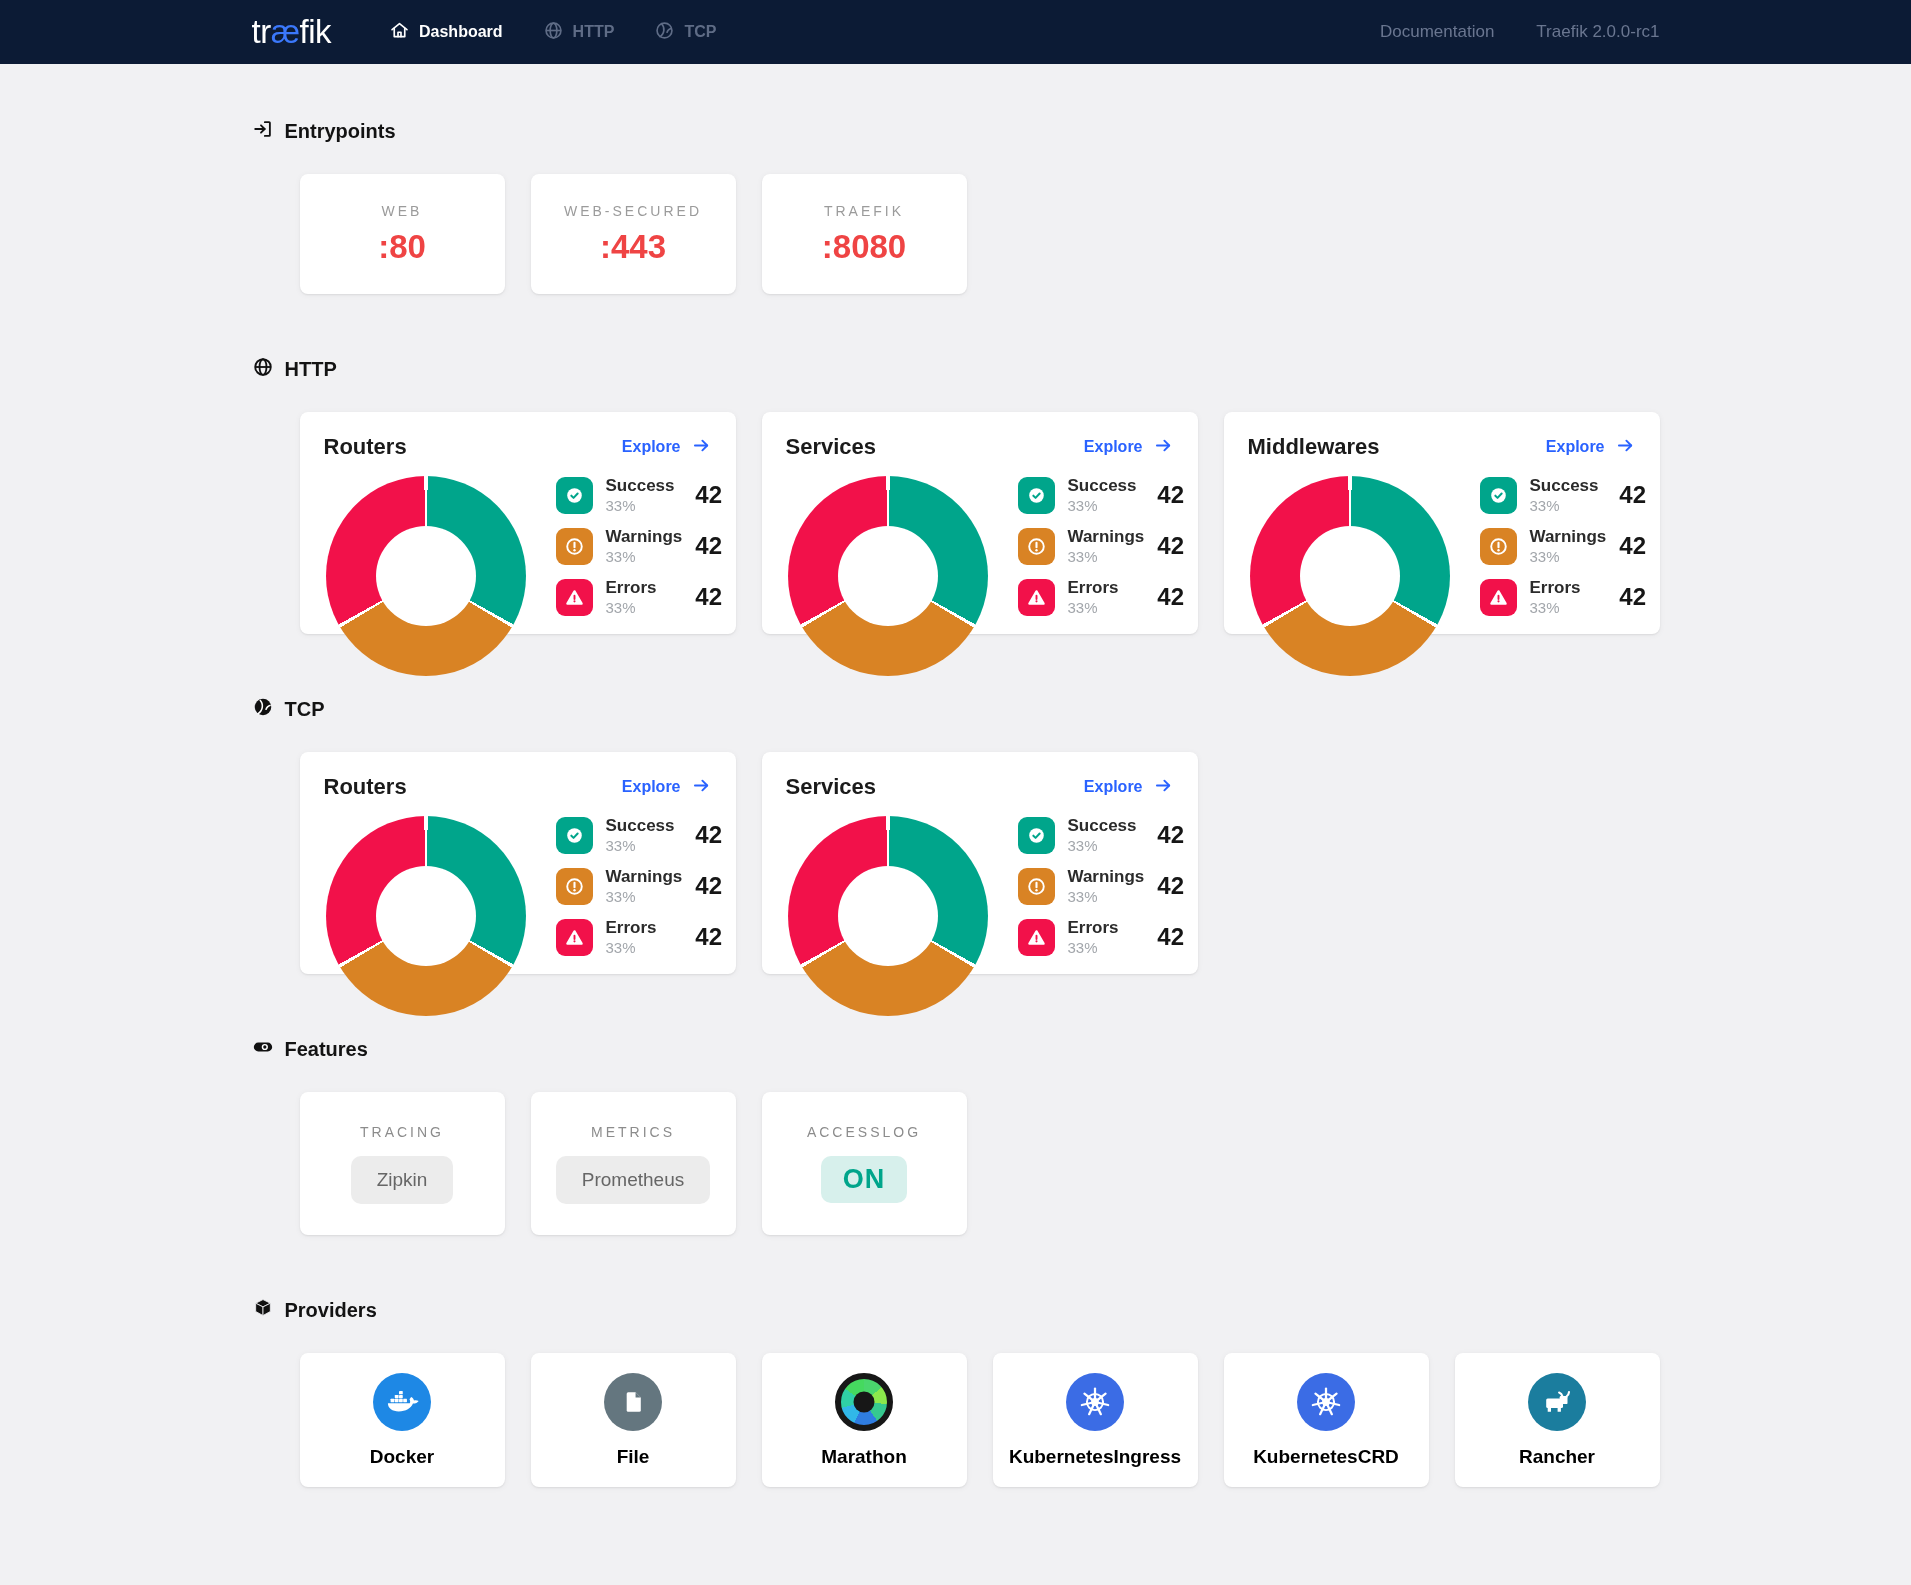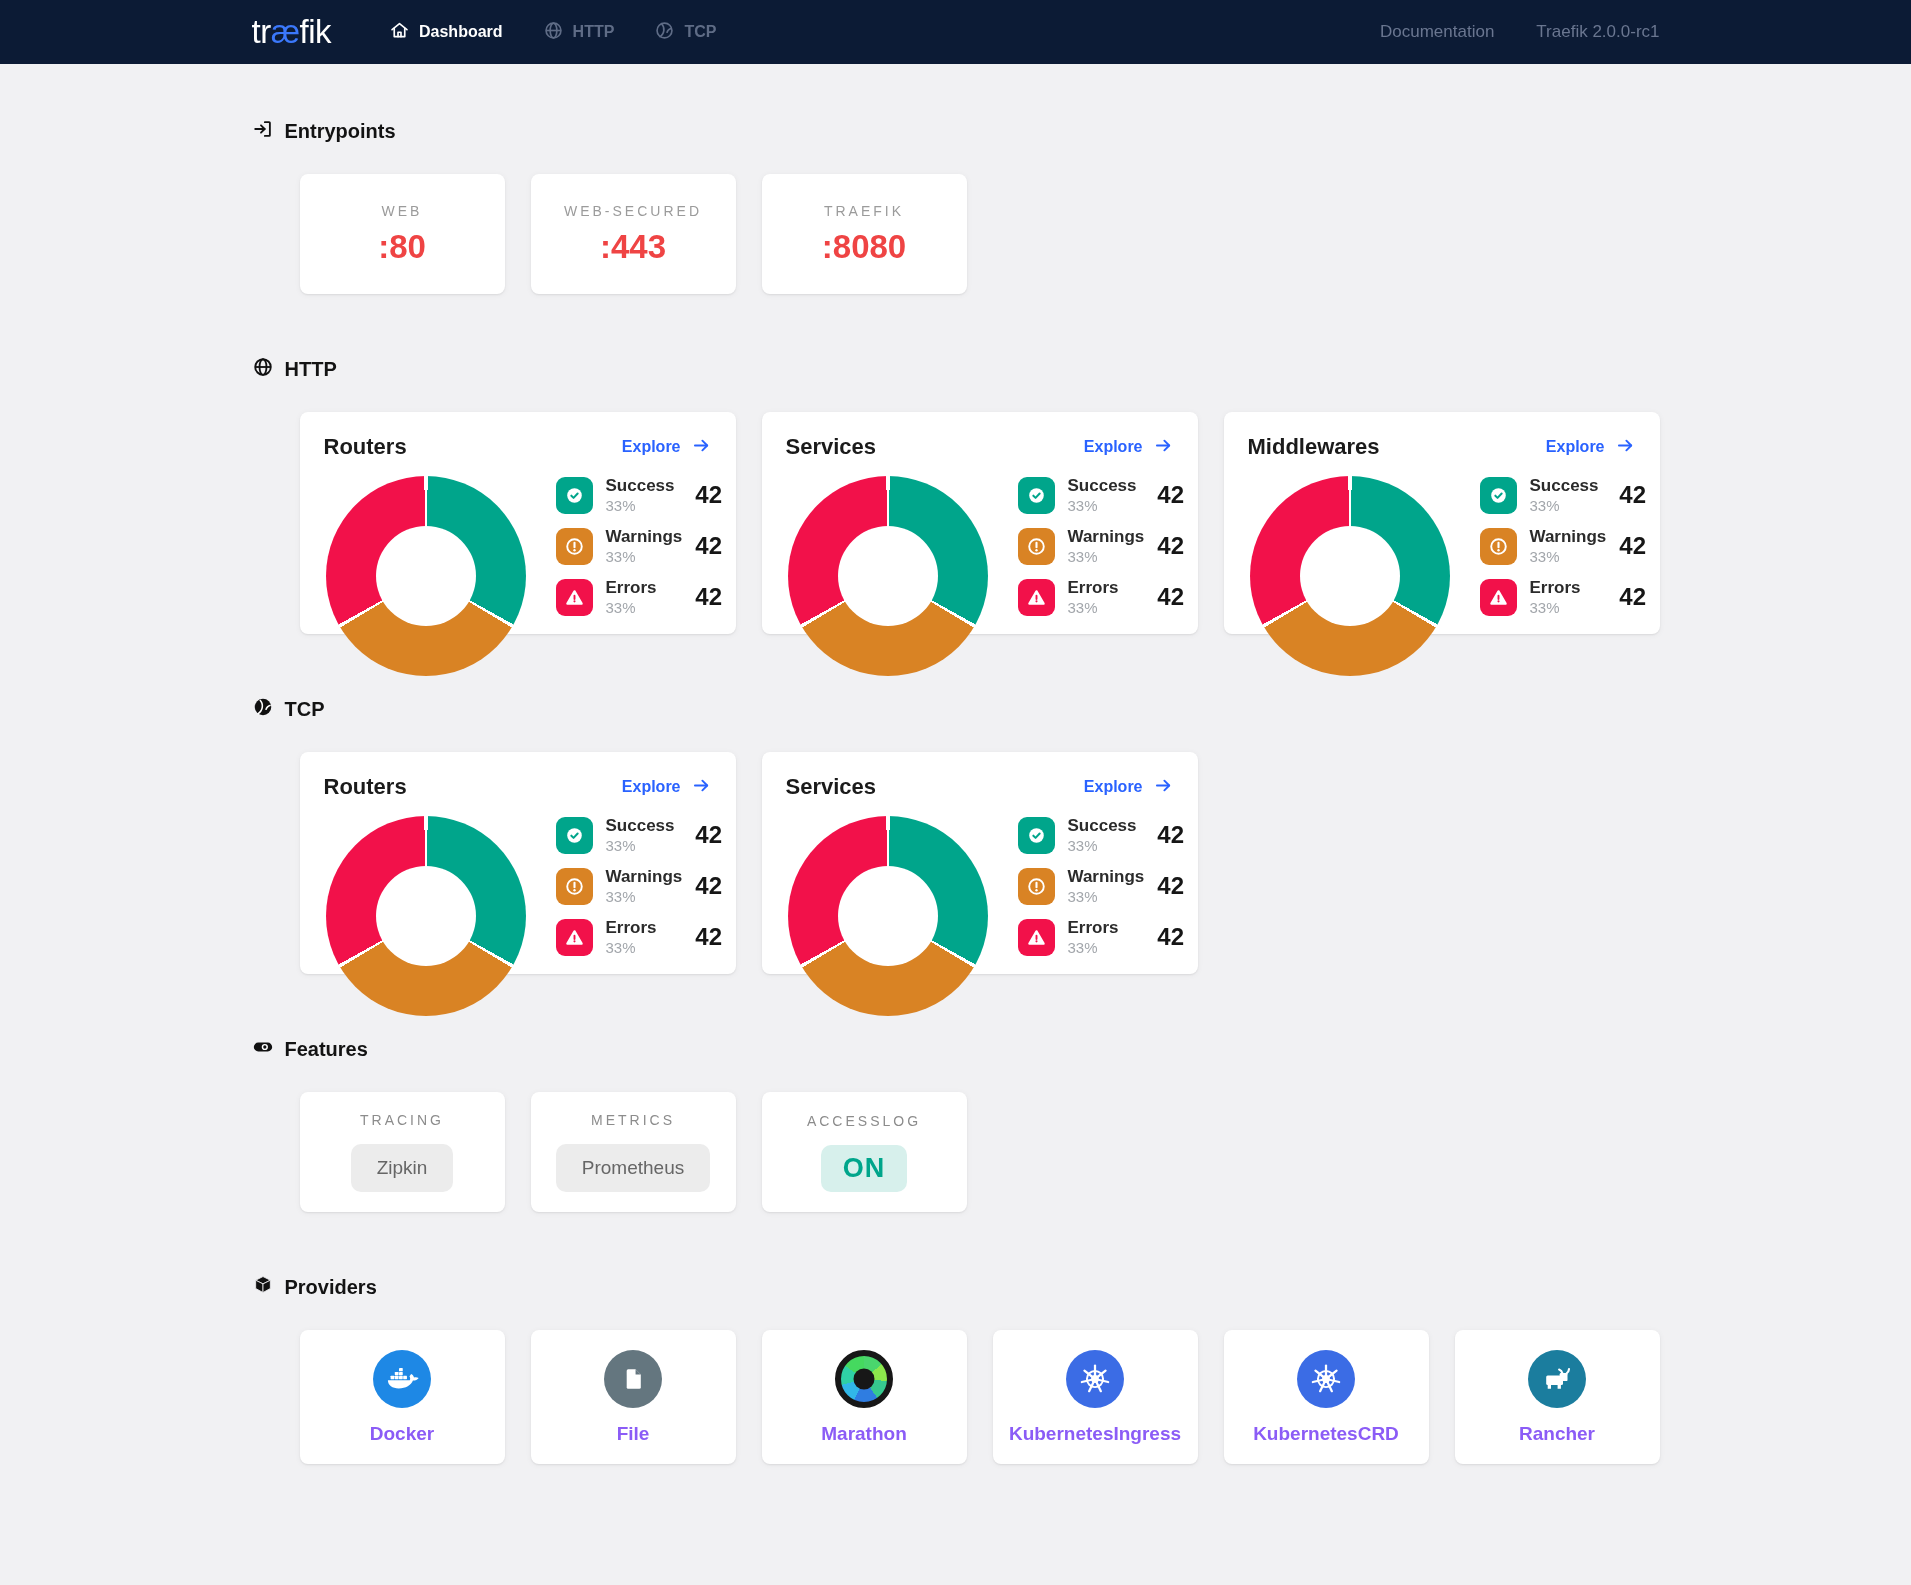--- a/index.html
+++ b/index.html
@@ -72,21 +72,21 @@
   .licon svg { width: 23px; height: 23px; }
   .licon.success { background: var(--success, #00a58b); }
   .licon.warning { background: var(--warning, #d98324); }
   .licon.error   { background: var(--error, #f2114a); }
   .ltext { flex: 1; display: flex; flex-direction: column; }
   .lname { font-size: 17px; font-weight: 700; color: #2b2b2b; }
   .lpct  { font-size: 15px; color: #a2a6ab; margin-top: 1px; }
   .lval  { font-size: 24px; font-weight: 700; color: #161616; }
 
   
-  .feature-card { height: 120px; display: flex; flex-direction: column; align-items: center; justify-content: center; gap: 16px; }
+  .feature-card { height: 143px; display: flex; flex-direction: column; align-items: center; justify-content: center; gap: 16px; }
   .feature-label { font-size: 14px; letter-spacing: 3px; color: #8c8c8c; }
   .pill { background: var(--pill-bg, #ececec); color: #666; font-size: 19px;
     border-radius: 10px; padding: 13px 26px; }
   .pill.on { background: var(--on-pill-bg, #d7f0ec); color: var(--success, #00a58b);
     font-size: 27px; font-weight: 700; padding: 8px 22px; letter-spacing: 1px; }
 
   
   .provider-card { height: 134px; display: flex; flex-direction: column; align-items: center; justify-content: center; gap: 15px; }
   .picon { width: 58px; height: 58px; border-radius: 50%; display: flex; align-items: center; justify-content: center; flex-shrink: 0; }
   .picon svg { width: 36px; height: 36px; }
@@ -94,21 +94,21 @@
   .picon.file { background: var(--file-gray, #64767f); }
   .picon.kubernetes { background: var(--kubernetes-blue, #3b6ce5); }
   .picon.rancher { background: var(--rancher-teal, #1b7d9e); }
   .picon.marathon {
     border: 6px solid #171717; position: relative;
     background: conic-gradient(#4ad66d 0 50deg, #8ce84c 50deg 95deg, #36c98f 95deg 145deg,
       #2f7de1 145deg 205deg, #31b7e8 205deg 255deg, #2fd0a6 255deg 305deg, #45d95f 305deg 360deg);
   }
   .picon.marathon::after { content: ""; position: absolute; width: 21px; height: 21px;
     background: #171717; border-radius: 50%; top: 50%; left: 50%; transform: translate(-50%,-50%); }
-  .provider-label { font-size: 19px; font-weight: 700; color: #8b5cf6; }
+  .provider-label { font-size: 19px; font-weight: 700; color: #000000; }
 </style>
 </head>
 <body>
 
 <div class="navbar">
   <div class="navbar-inner">
     <div class="logo"><span>tr</span><span class="ae">æ</span><span>fik</span></div>
     <div class="nav-items">
       <div class="nav-item active">
         <span>

